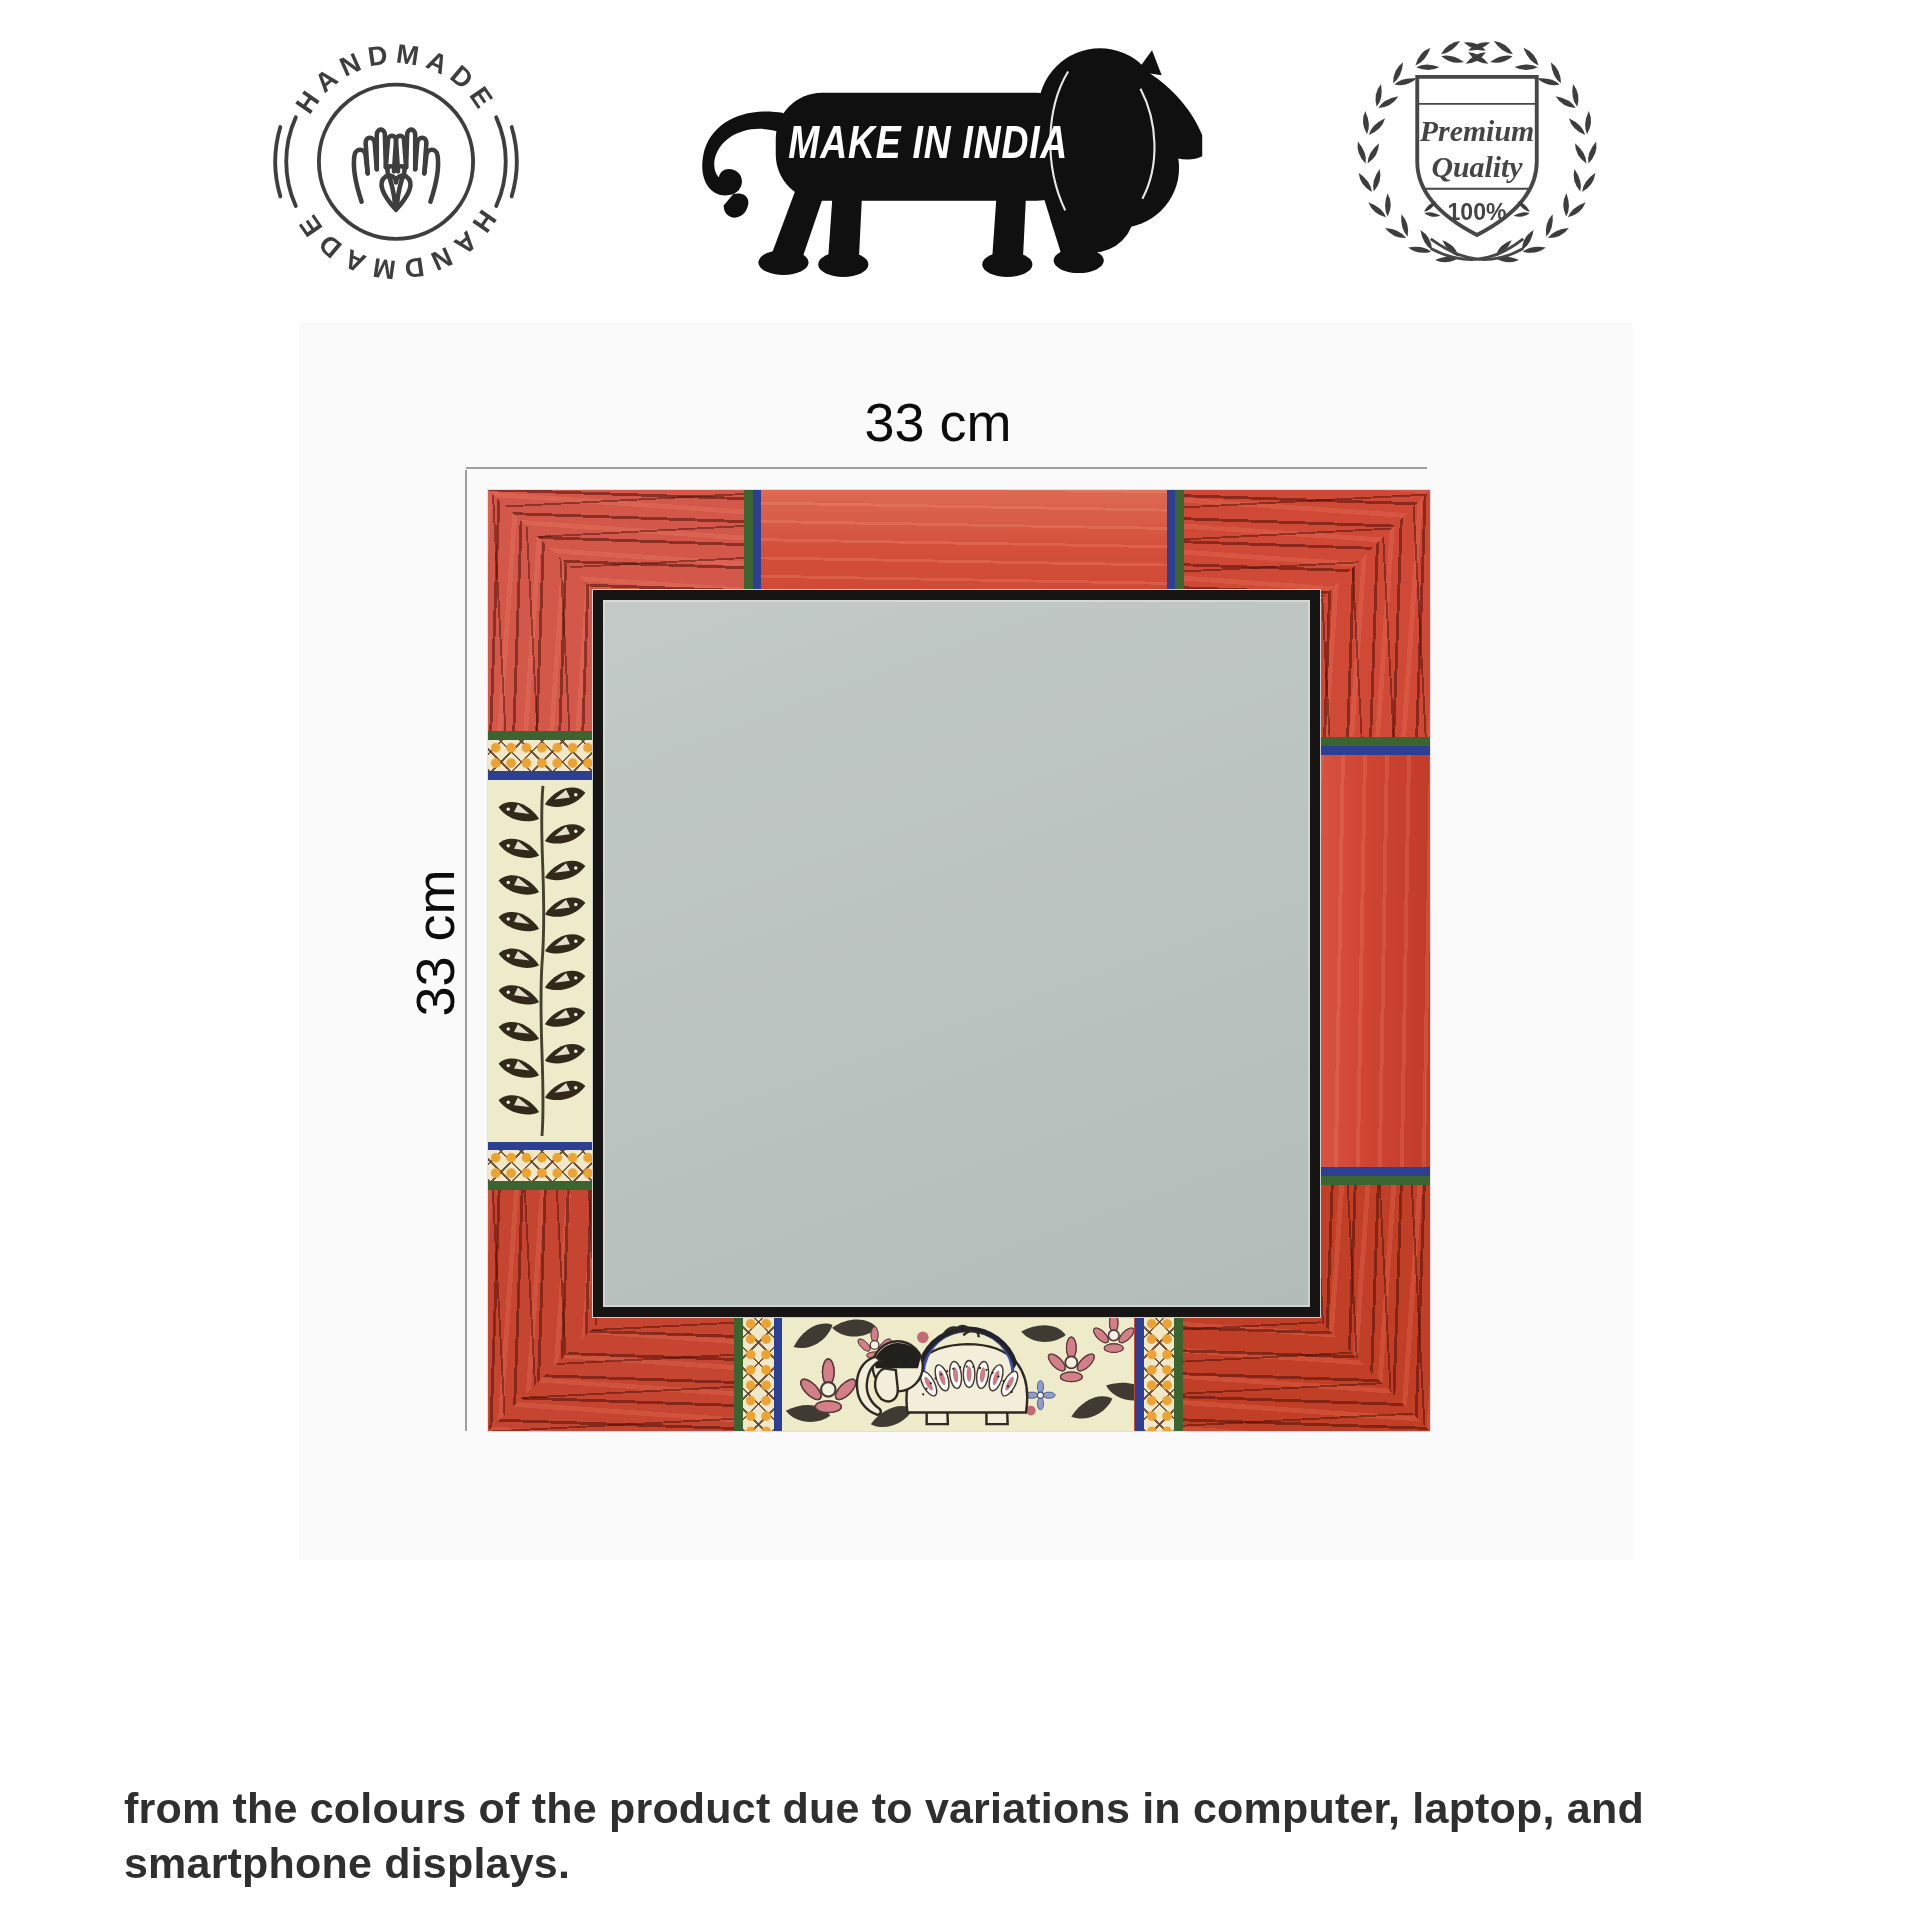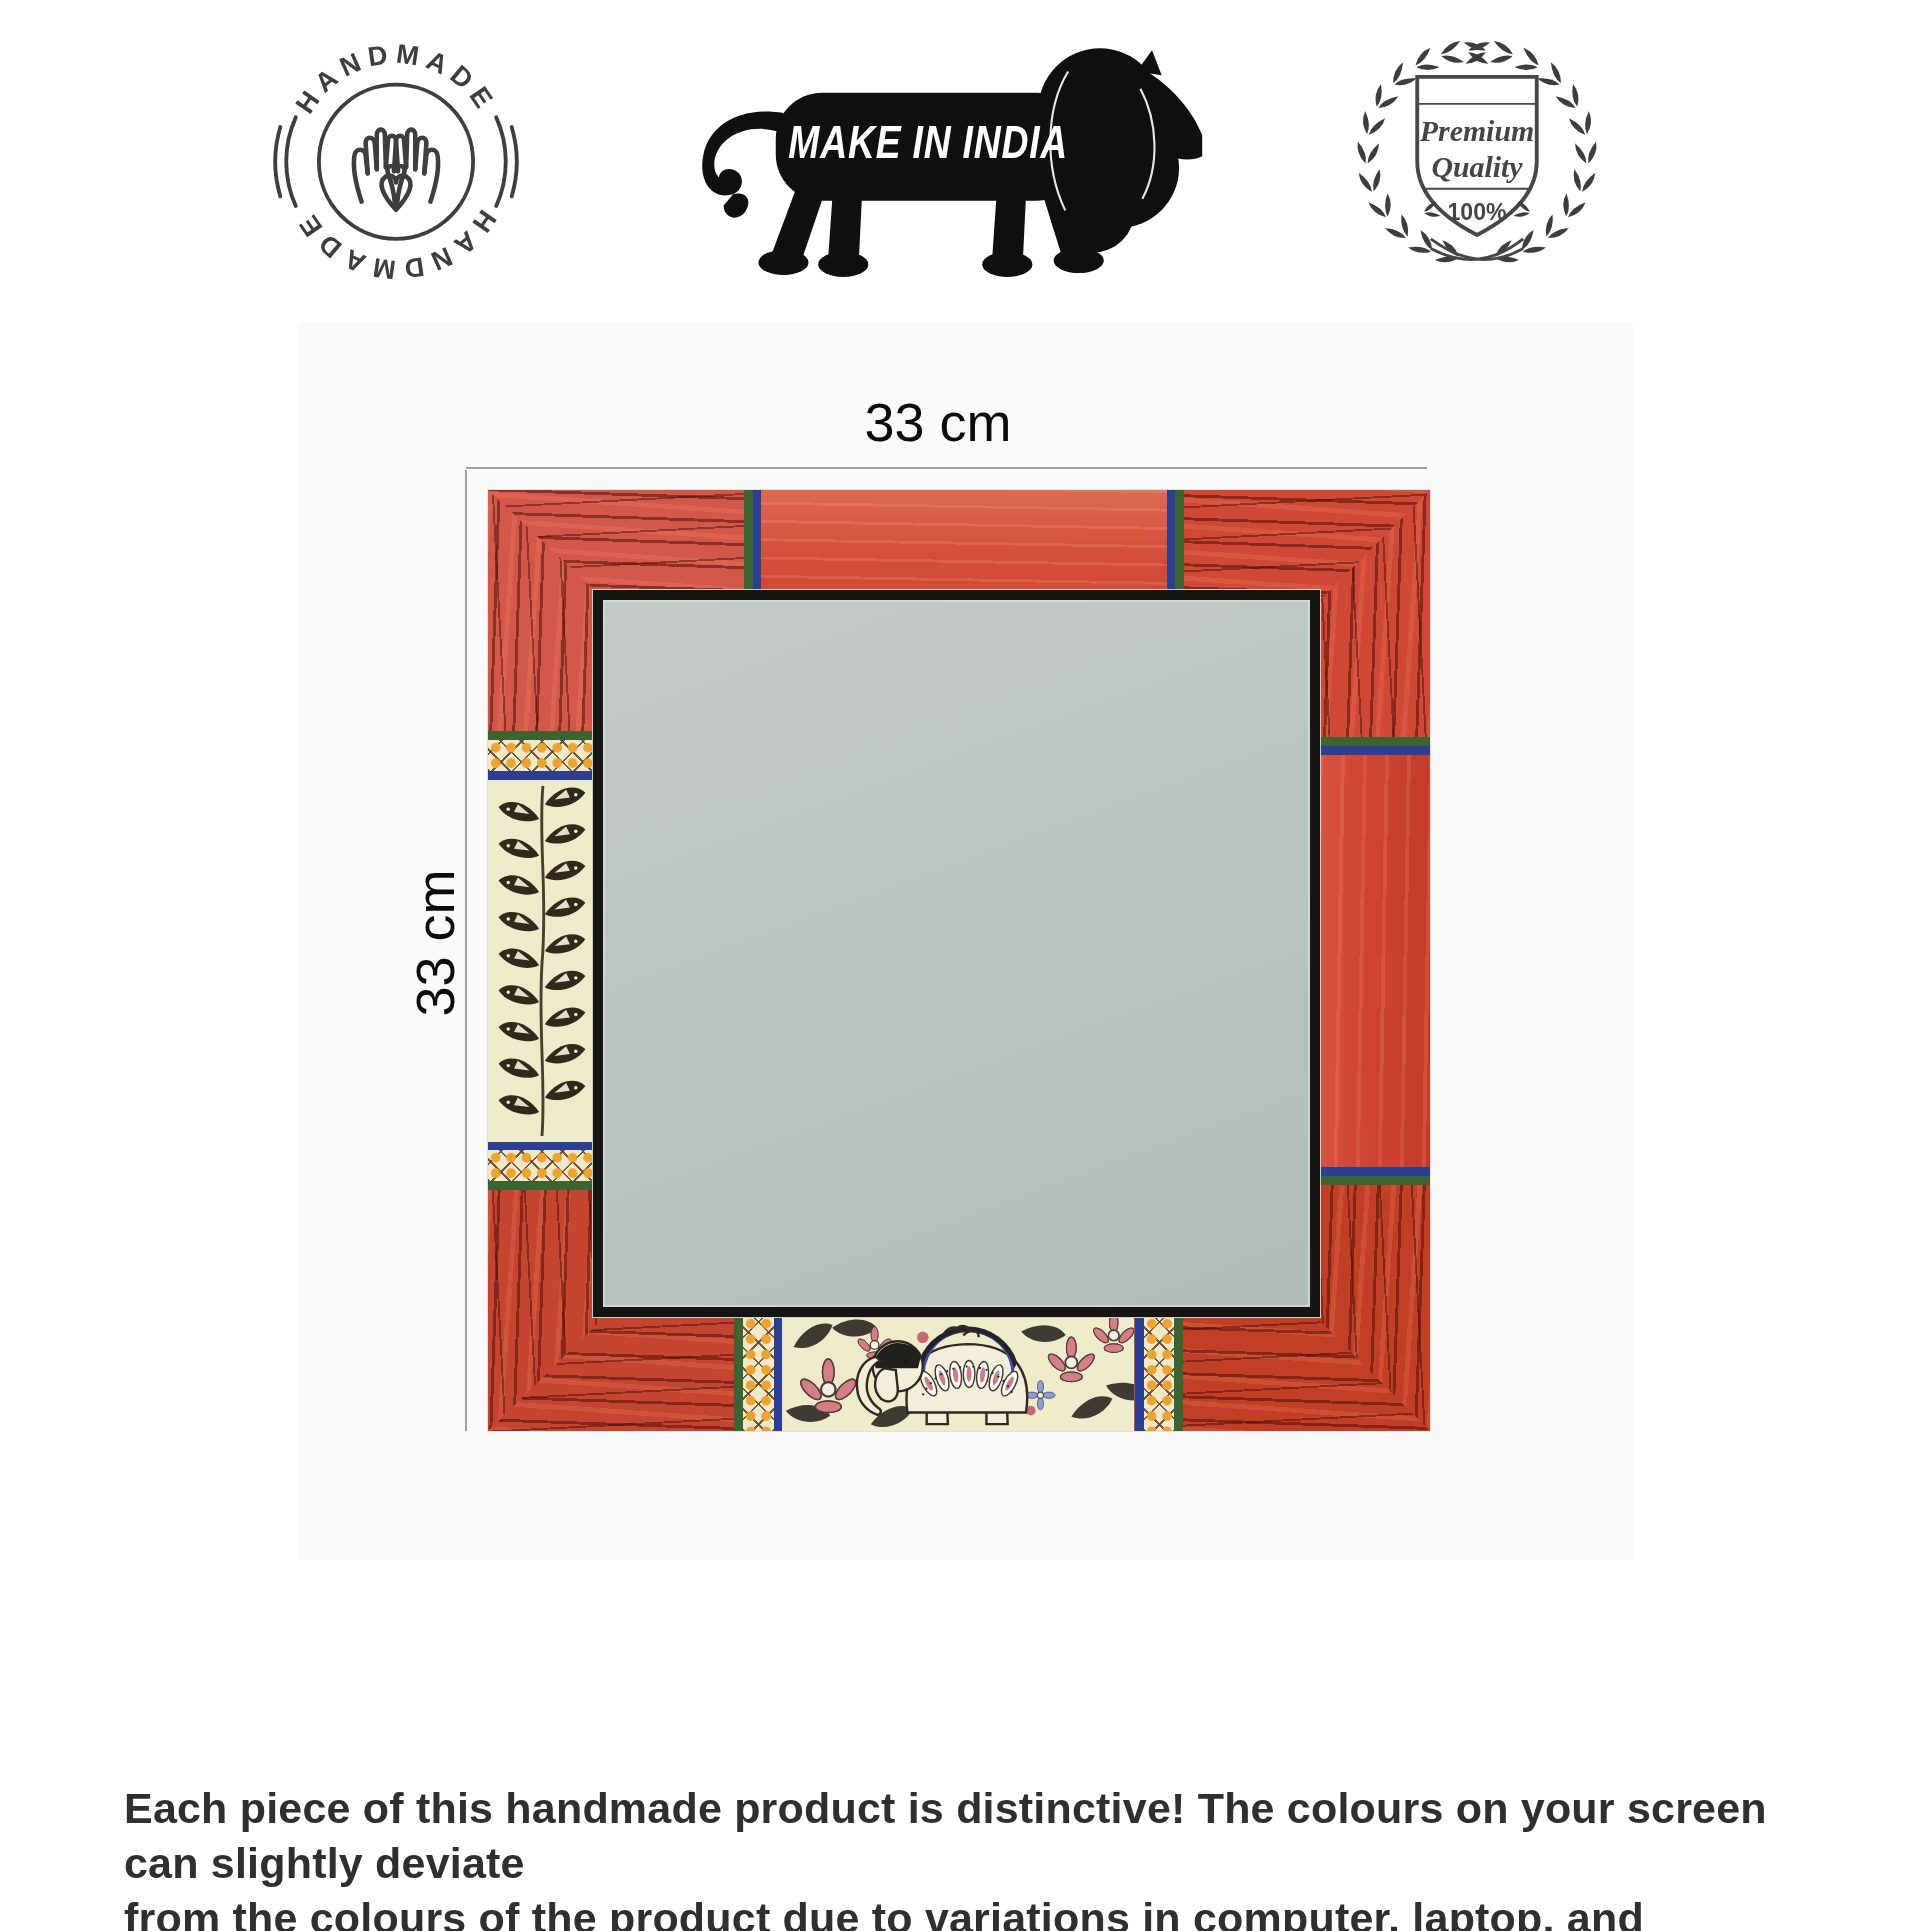--- a/index.html
+++ b/index.html
@@ -366,18 +366,17 @@
     <div class="bstripe" style="left:647px;top:826px;width:8.7px;height:115px;"></div>
     <div class="dband" style="left:656px;top:826px;width:31px;height:115px;"></div>
     <div class="gstripe" style="left:686px;top:826px;width:8.7px;height:115px;"></div>
 
     <div class="mirror-edge">
       <div class="mirror"></div>
     </div>
   </div>
 
   <div class="disclaimer">
-    <div>Each piece of this handmade product is distinctive! The colours on your screen can slightly deviate</div>
     <div>from the colours of the product due to variations in computer, laptop, and smartphone displays.</div>
   </div>
 
 </div>
 
 
 </body></html>

